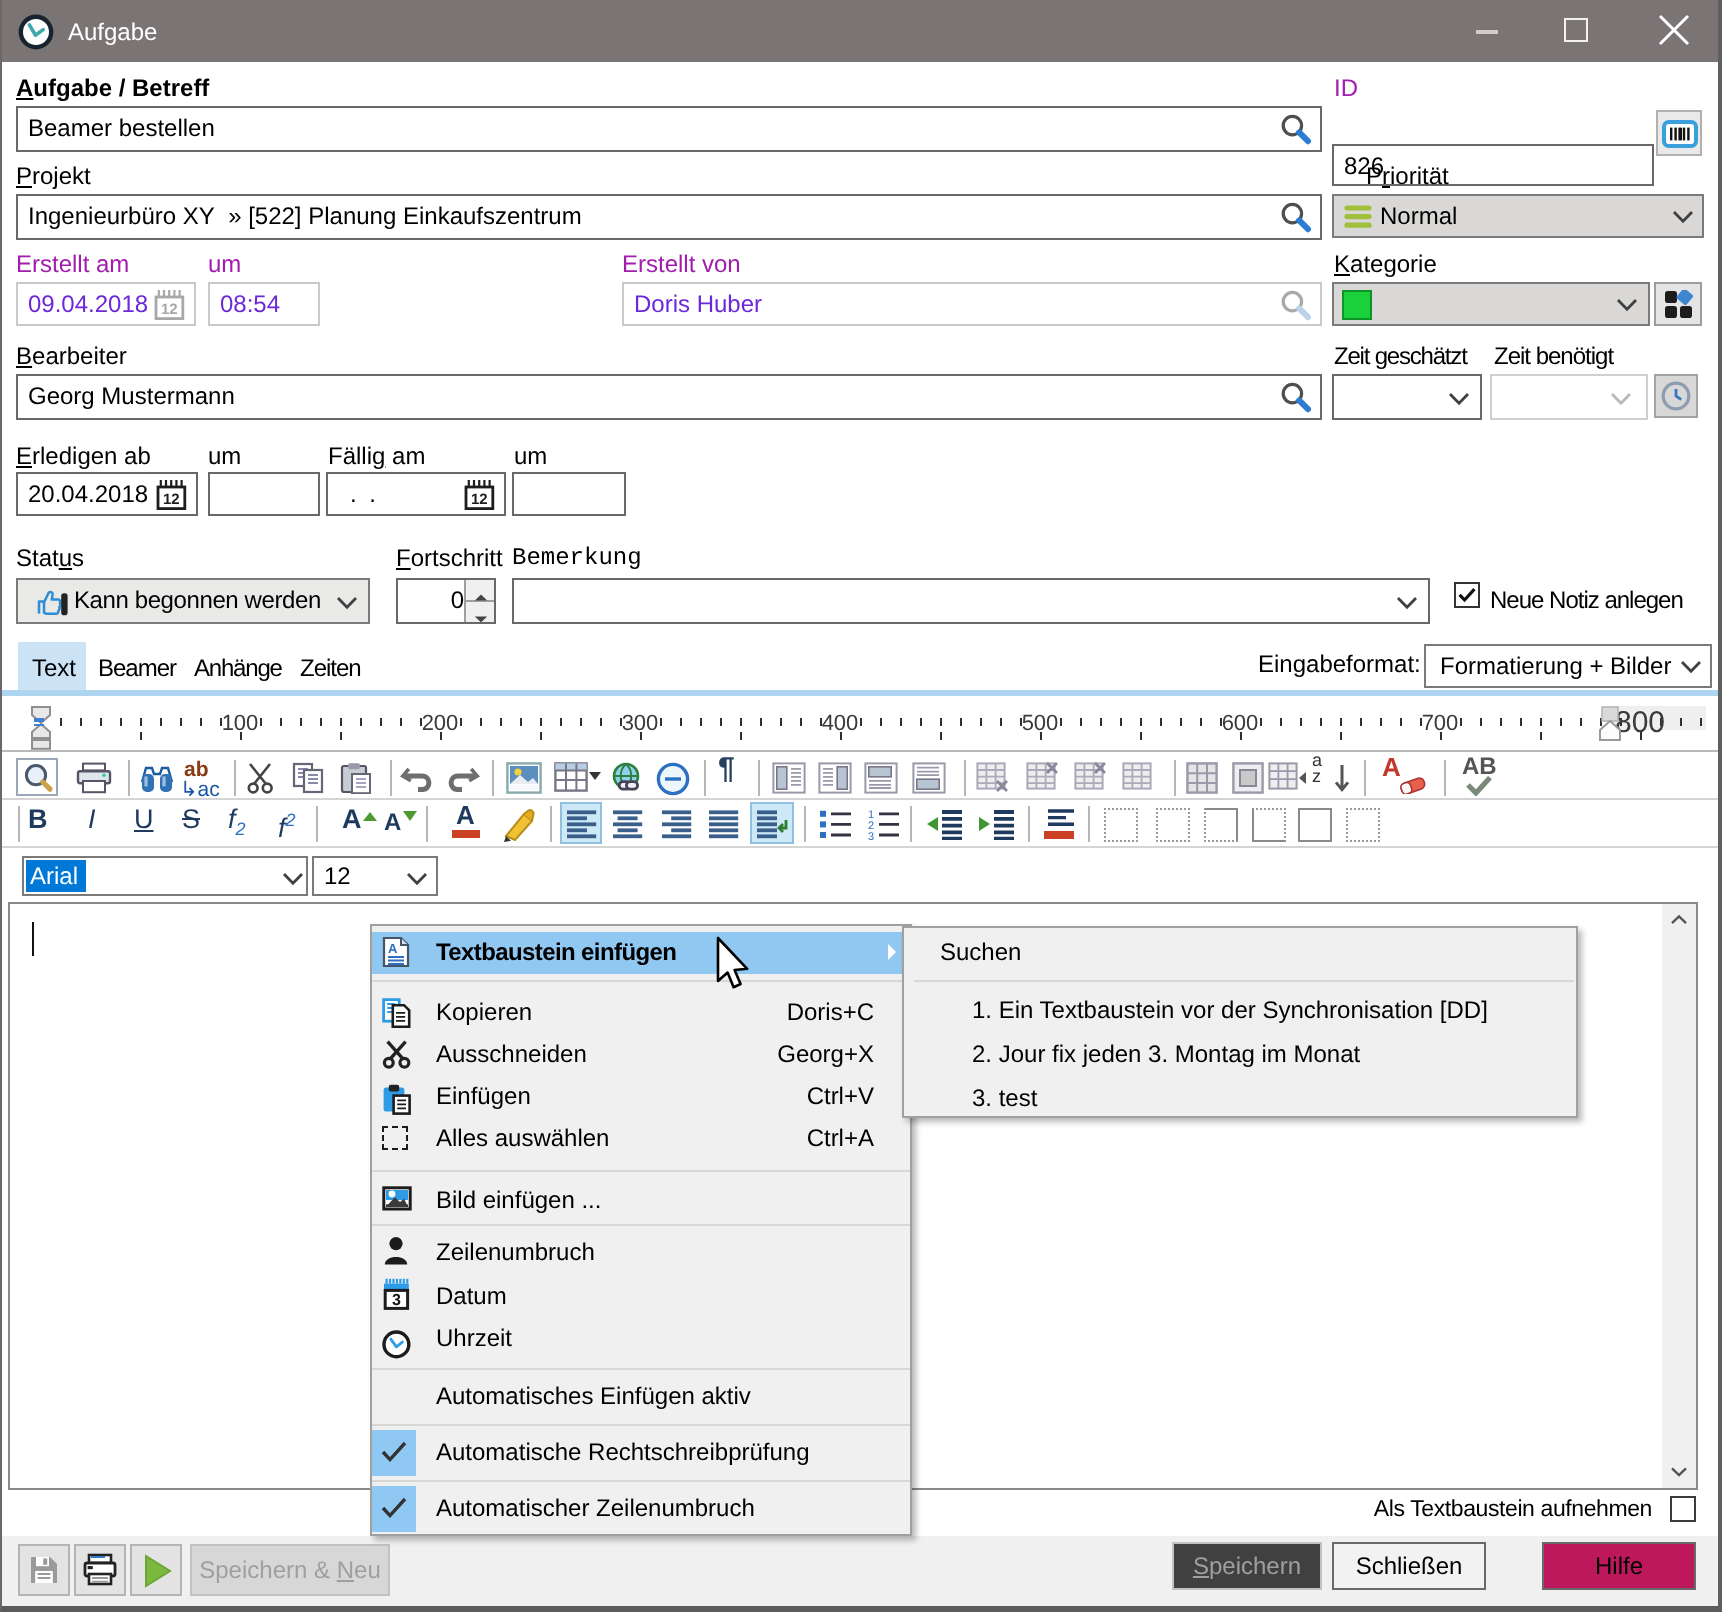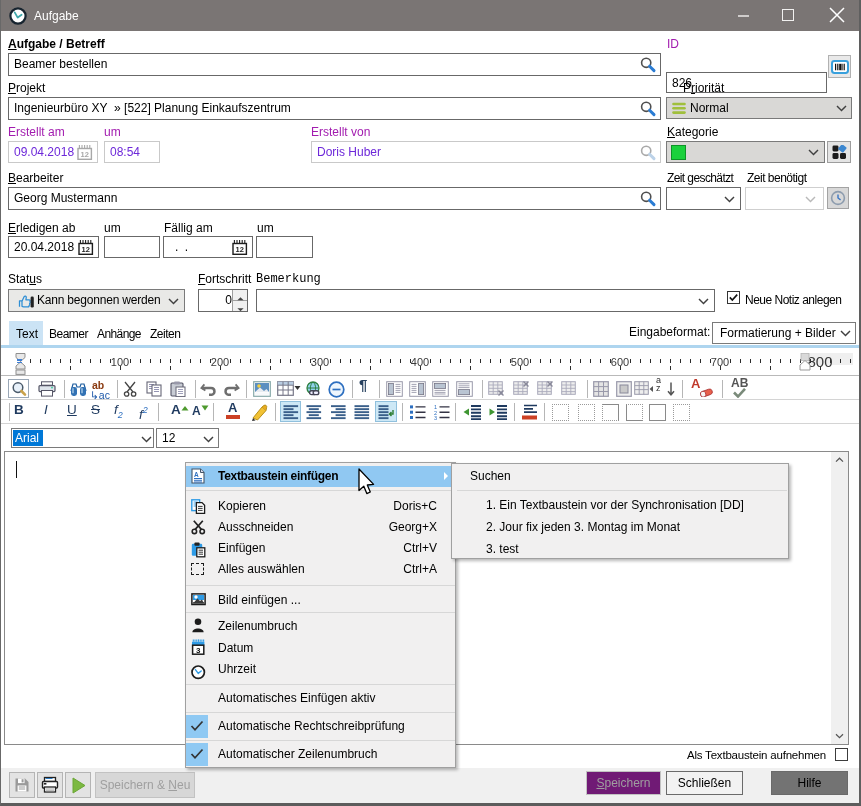--- a/index.html
+++ b/index.html
@@ -601,23 +601,23 @@
       <rect x="3.5" y="11" width="11" height="5" fill="#fff" stroke="#222" stroke-width="1.3"></rect>
       <path d="M5 13h8M5 14.8h8" stroke="#999" stroke-width="0.9"></path>
     </svg>
   </div>
 <div class="ab" style="left:65px;top:772px;width:26px;height:26px;background:#e3e3e3;border:1px solid #b4b4b4;">
     <svg class="ab" style="left:6px;top:4px" width="14" height="17" viewBox="0 0 14 17">
       <path d="M1 1 L13 8.5 L1 16 Z" fill="#7cb941" stroke="#6ba636" stroke-width="1"></path>
     </svg>
   </div>
 <div class="ab" style="left:95px;top:772px;width:100px;height:26px;background:#d7d7d7;border:1px solid #c2c2c2;color:#9f9f9f;text-align:center;line-height:24px;">Speichern &amp; <u>N</u>eu</div>
-<div class="ab" style="left:586px;top:771px;width:75px;height:24px;background:#701a75;border:1px solid #c2c2c2;color:#9f9f9f;text-align:center;line-height:22px;"><u>S</u>peichern</div>
+<div class="ab" style="left:586px;top:771px;width:75px;height:24px;background:#404040;border:1px solid #c2c2c2;color:#9f9f9f;text-align:center;line-height:22px;"><u>S</u>peichern</div>
 <div class="ab" style="left:666px;top:771px;width:77px;height:24px;background:#f2f2f2;border:1px solid #6a6a6a;text-align:center;line-height:22px;">Schließen</div>
-<div class="ab" style="left:771px;top:771px;width:77px;height:24px;background:#737373;border:1px solid #6a6a6a;text-align:center;line-height:22px;">Hilfe</div>
+<div class="ab" style="left:771px;top:771px;width:77px;height:24px;background:#be185d;border:1px solid #6a6a6a;text-align:center;line-height:22px;">Hilfe</div>
 <div class="ab" style="left:185px;top:462px;width:271px;height:306px;background:#f1f0f0;border:1px solid #a0a0a0;box-shadow:2px 2px 3px rgba(0,0,0,0.28);z-index:10;"></div>
 <div class="ab" style="left:186px;top:466px;width:269px;height:21px;background:#90c8f2;z-index:11;"></div>
 <div class="mi" style="left:218px;top:466px;font-weight:bold;z-index:12;line-height:21px;letter-spacing:-0.3px;">Textbaustein einfügen</div>
 <svg class="ab" style="left:443px;top:471px;z-index:12" width="6" height="10" viewBox="0 0 6 10">
     <path d="M1 1 L5 5 L1 9 Z" fill="#fff"></path>
   </svg>
 <div class="ab" style="left:186px;top:490px;width:269px;height:1px;background:#d7d7d7;z-index:11;"></div>
 <div class="mi" style="left:218px;top:494.5px;z-index:11;">Kopieren</div>
 <div class="mi" style="left:385px;top:494.5px;width:52px;text-align:right;z-index:11;">Doris+C</div>
 <div class="mi" style="left:218px;top:515.5px;z-index:11;">Ausschneiden</div>

